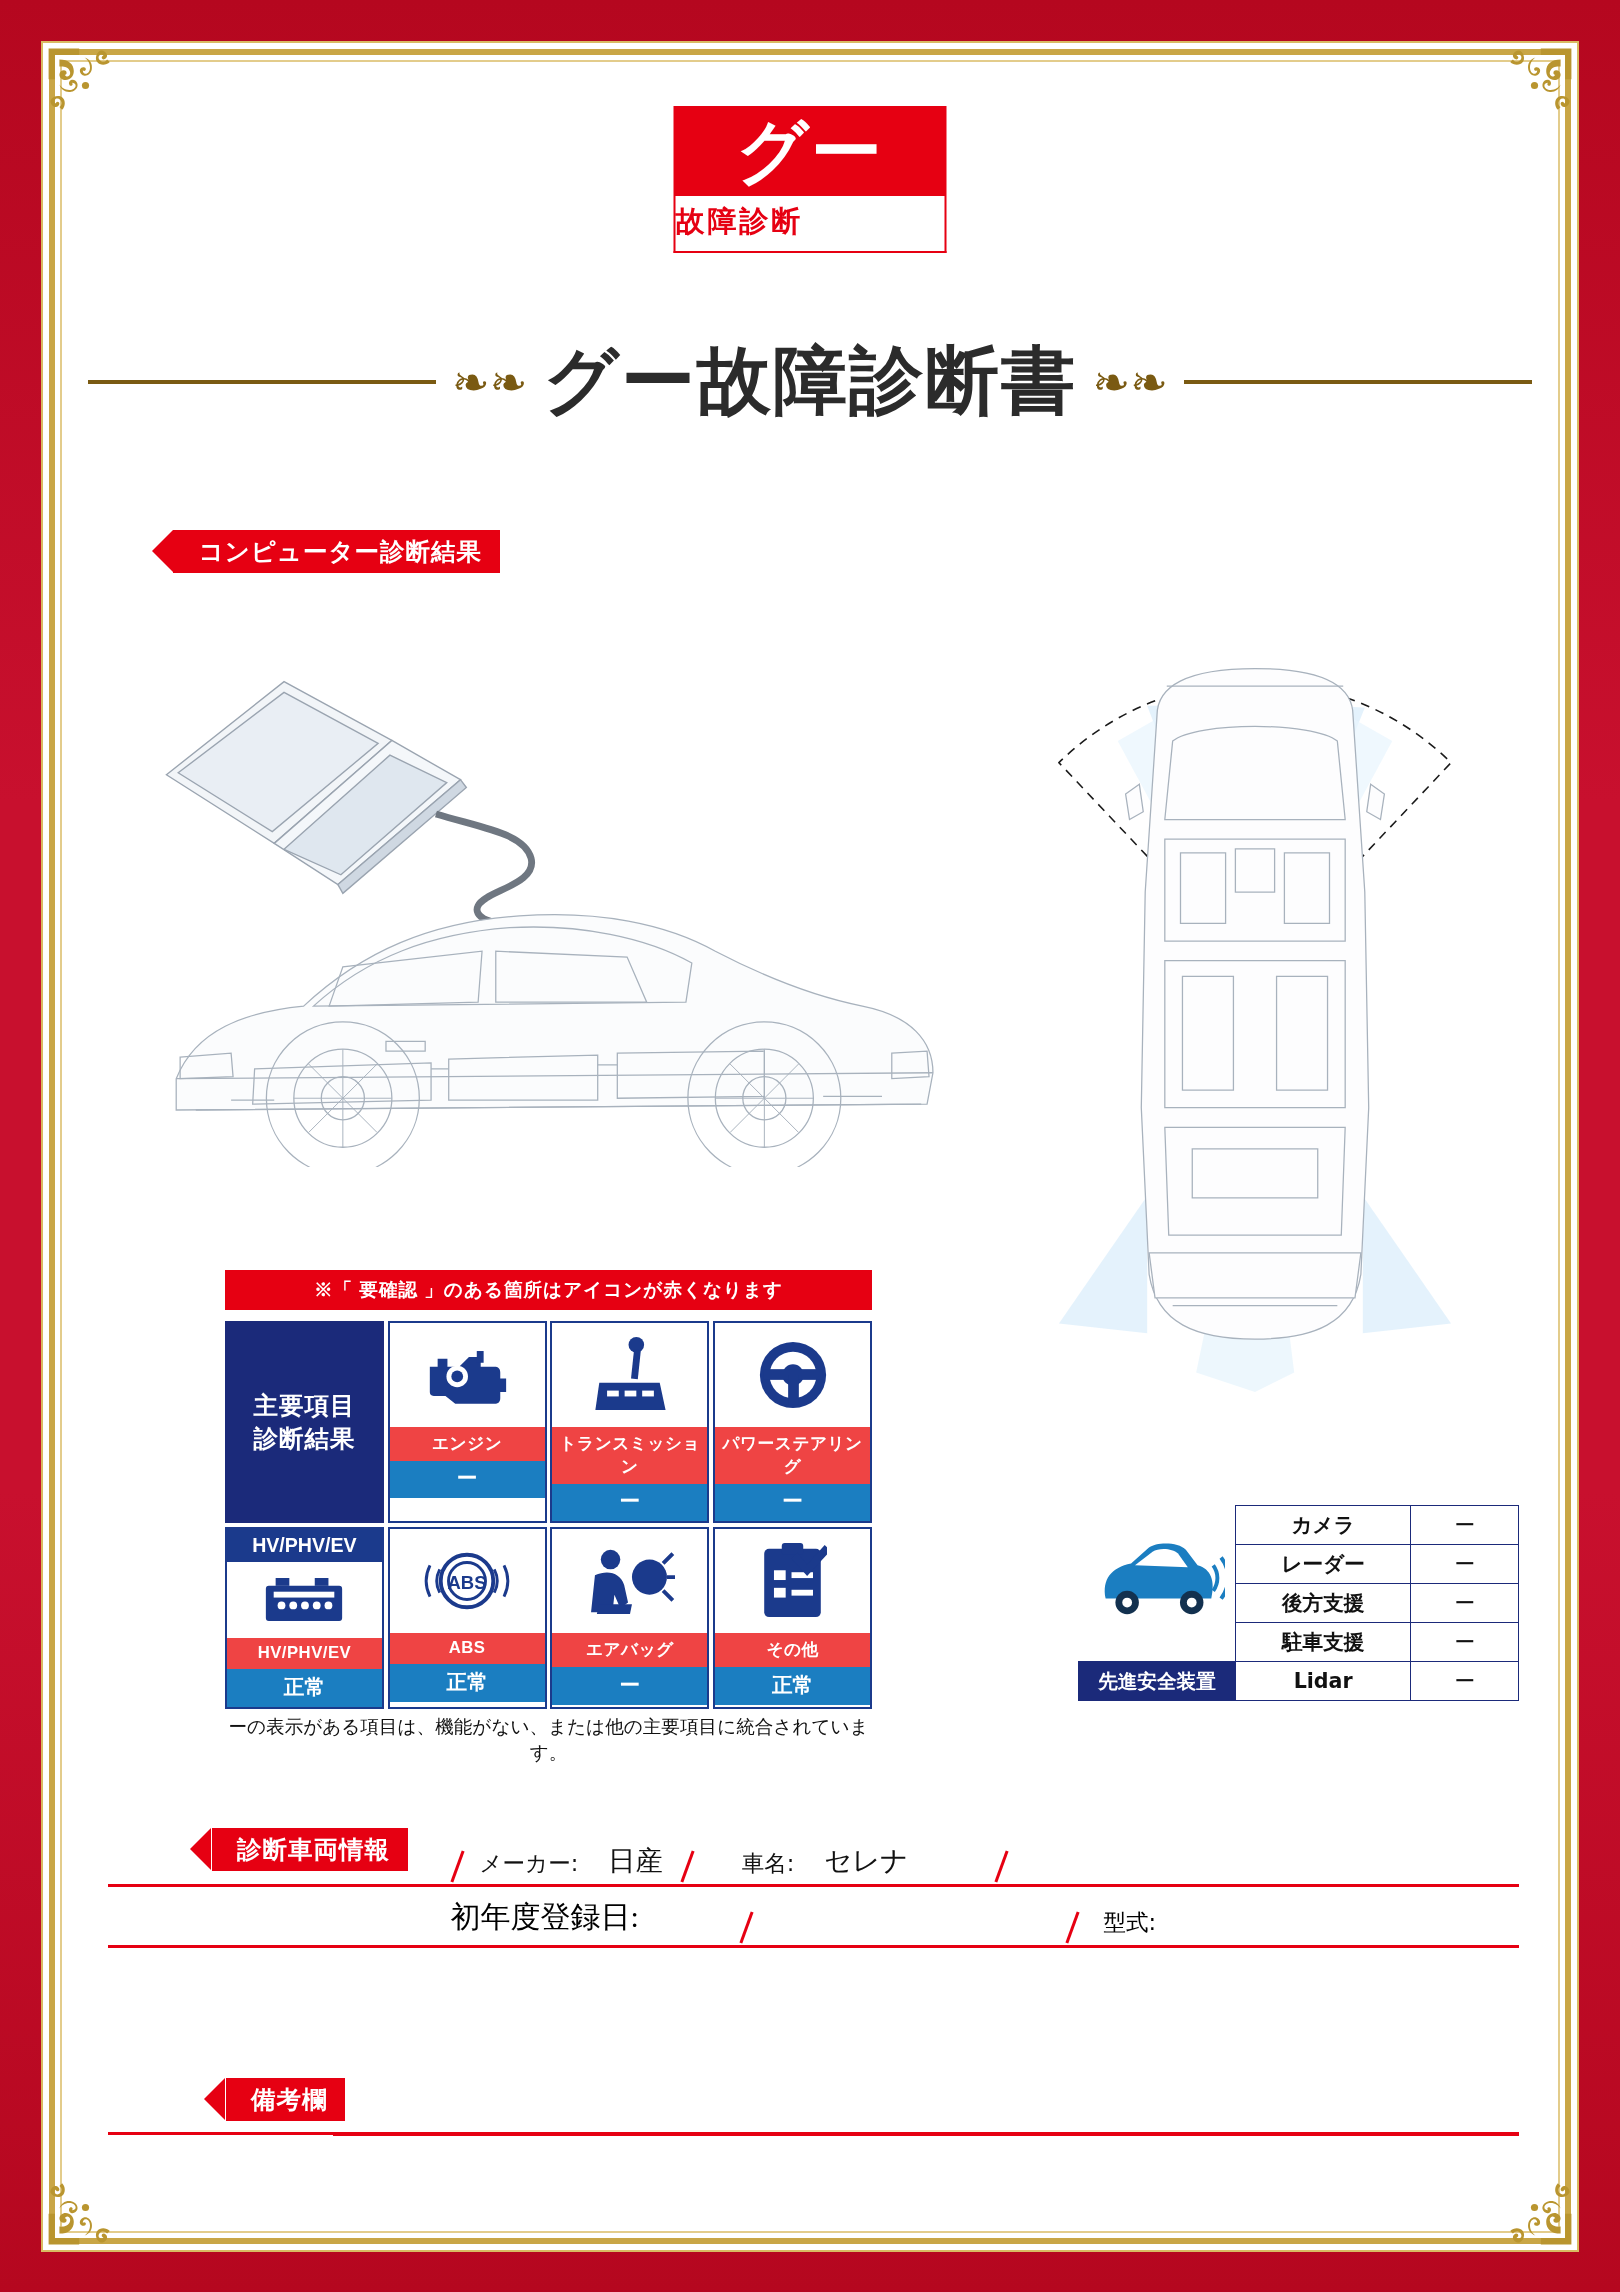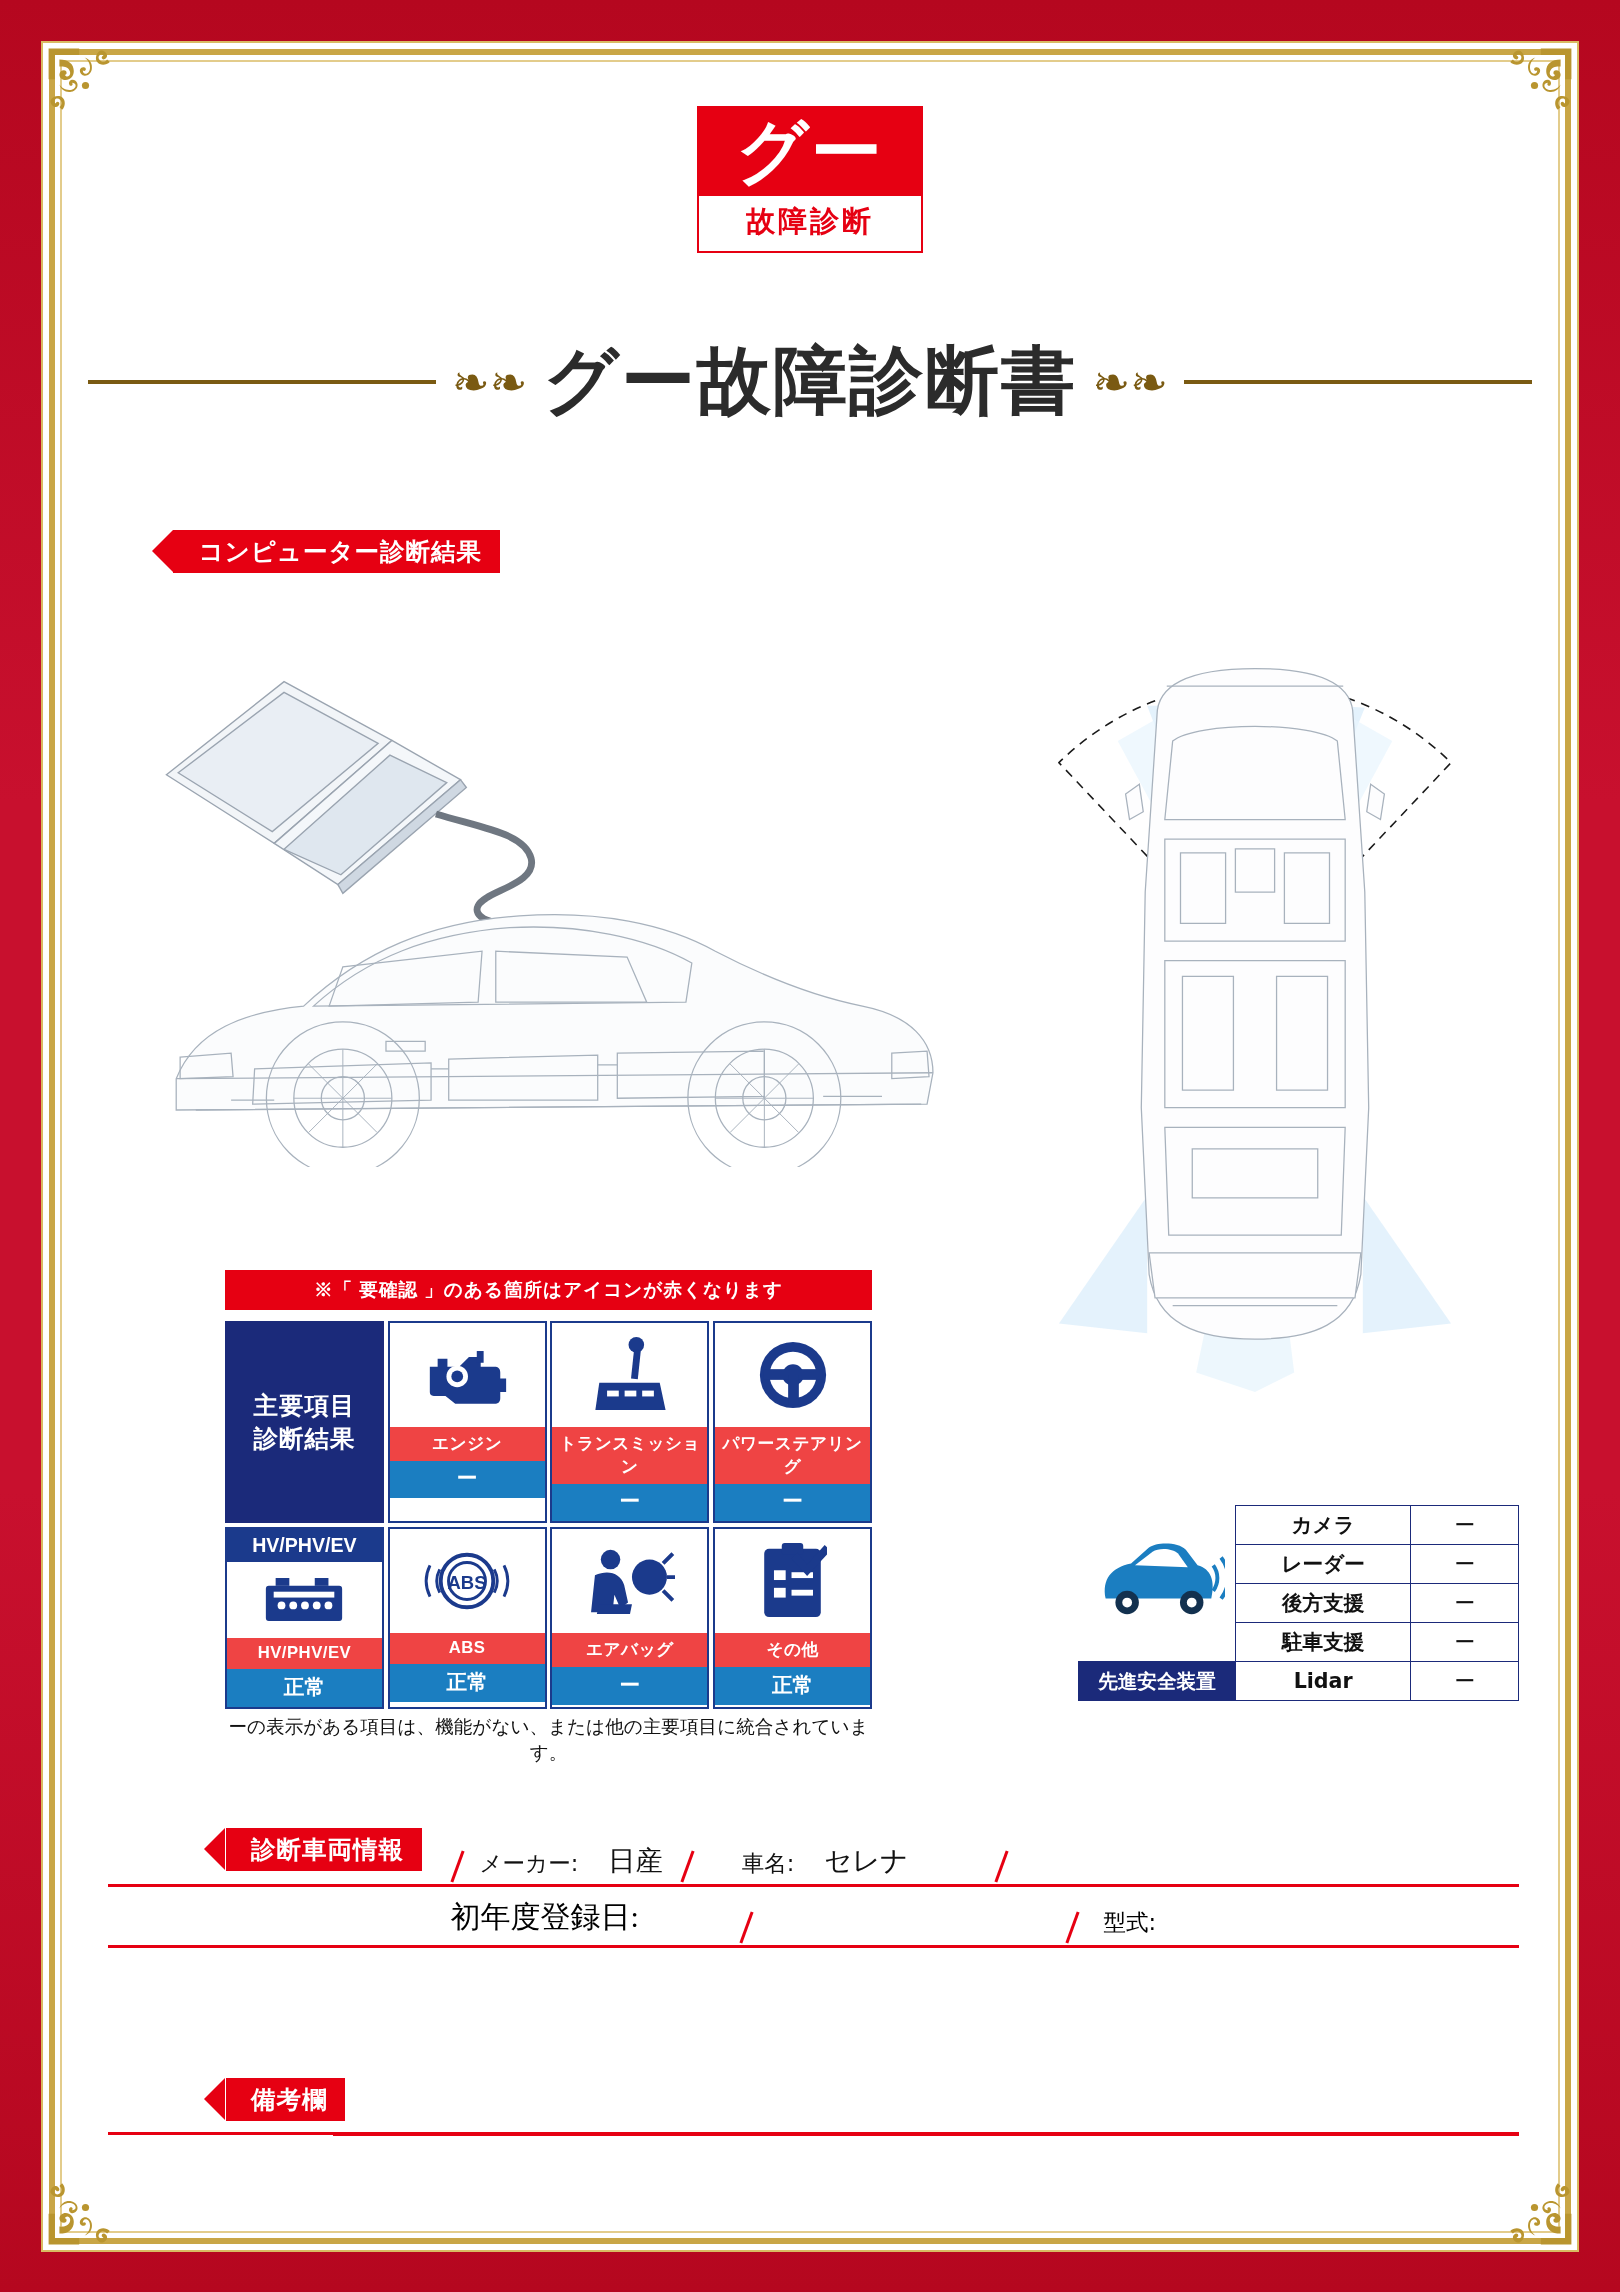--- a/index.html
+++ b/index.html
@@ -43,21 +43,21 @@
   .corner.bl { left:45px;  bottom:45px; transform: scaleY(-1); }
   .corner.br { right:45px; bottom:45px; transform: scale(-1,-1); }
 
   
   .content {
     position:absolute; left:88px; top:69px; width:1444px; height:2156px;
     z-index:5;
   }
 
   
-  .logo-wrap{ position:absolute; left:50%; transform:translateX(-50%); top:37px; width:226px; text-align:center;border-radius:12px;}
+  .logo-wrap{ position:absolute; left:50%; transform:translateX(-50%); top:37px; width:273px; text-align:left;border-radius:12px;}
   .logo-top{
     background:#e60012; color:#ffffff; height:90px; display:flex; align-items:center; justify-content:center;
     font-size:71px; font-weight:bold; letter-spacing:2px; line-height:1;
   }
   .logo-bot{
     border:2.9px solid #e60012; border-top:none; color:#e60012; font-weight:bold;
     font-size:29px; padding:5.9px 0 8.8px; letter-spacing:2.9px; background:#fff;
   }
 
   
@@ -133,21 +133,21 @@
             font-family:"DejaVu Sans",sans-serif; }
   .adas td.name{ width:176px; font-weight:bold; }
   .adas td.val{ width:108px; font-family:"DejaVu Sans Mono",monospace; }
   .adas td.caricon{ width:157px; border:none; }
   .adas td.header{ background:#1b2a7a; color:#fff; font-weight:bold; font-size:19.6px; }
 
   
   .vinfo{ position:absolute; left:19.6px; top:1759px; width:1411px; }
   .vinfo .line{ position:relative; height:59px; }
   .vrule{ position:absolute; left:0; right:0; bottom:0; height:2.9px; background:#e60012; }
-  .vtag{ position:absolute; left:118px; top:0; }
+  .vtag{ position:absolute; left:104px; top:0; }
   .vfields{ position:absolute; left:372px; bottom:7.8px; display:flex; align-items:flex-end;gap:20px; }
   .vfields .lbl{ font-size:22.5px; color:#111; font-family:"DejaVu Sans",sans-serif;}
   .vfields .val{ font-size:27.4px; color:#111; margin:0 59px 0 9.8px; font-family:"DejaVu Sans",sans-serif;}
   .vline2{ position:relative; height:61px; }
   .vline2 .f1{ position:absolute; left:343px; bottom:9.8px; font-size:30px; font-family:Liberation Serif, serif;}
   .vline2 .f2{ position:absolute; left:996px; bottom:9.8px; font-size:22.5px; font-family:"DejaVu Sans",sans-serif;}
   .diag-slash{ position:absolute; width:2.9px; height:33px; background:#e60012; transform:rotate(20deg); }
 
   
   .remarks{ position:absolute; left:19.6px; top:2009px; width:1411px; }

